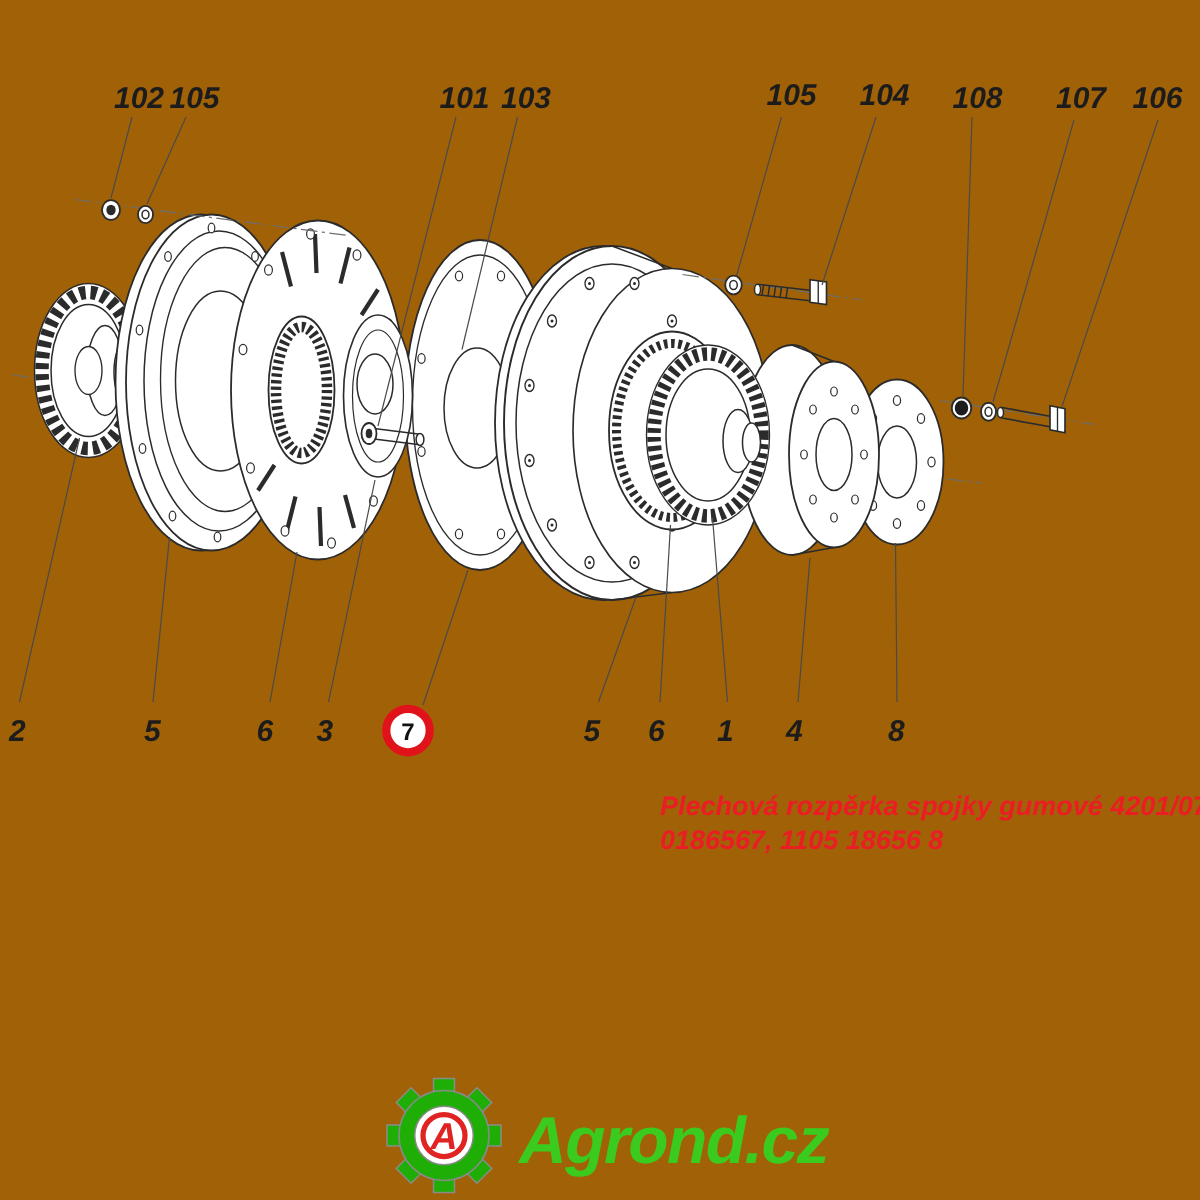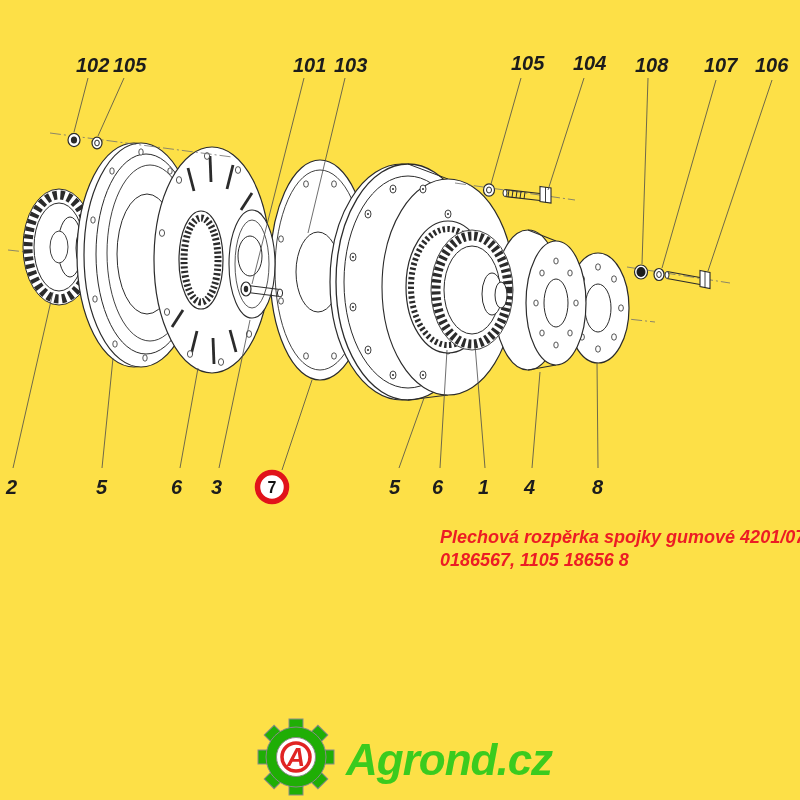--- a/index.html
+++ b/index.html
@@ -1,16 +1,16 @@
 <!DOCTYPE html>
 <html><head>
 <meta charset="utf-8">
 <style>
   html,body{margin:0;padding:0;background:#fff;}
-  .stage{position:relative;width:800px;height:800px;background:#fde047;overflow:hidden;
+  .stage{position:relative;width:800px;height:800px;background:#a16207;overflow:hidden;
          font-family:"Liberation Sans",sans-serif;text-align:center;}
   svg{display:block;}
   .lbl{font:italic 600 20px "Liberation Sans",sans-serif;fill:#1c1c1c;}
   .cap{font:italic 700 18px "Liberation Sans",sans-serif;}
   .num7{font:700 16px "Liberation Sans",sans-serif;fill:#111;}
   .brand{font:italic 700 44px "Liberation Sans",sans-serif;letter-spacing:-1px;}
   .mono{font:italic 700 25px "Liberation Sans",sans-serif;}
   .ln{stroke:#2b2b2b;fill:none;}
   .fw{fill:#ffffff;stroke:#2b2b2b;}
   .leader{stroke:#4a4a4a;stroke-width:0.8;fill:none;}

